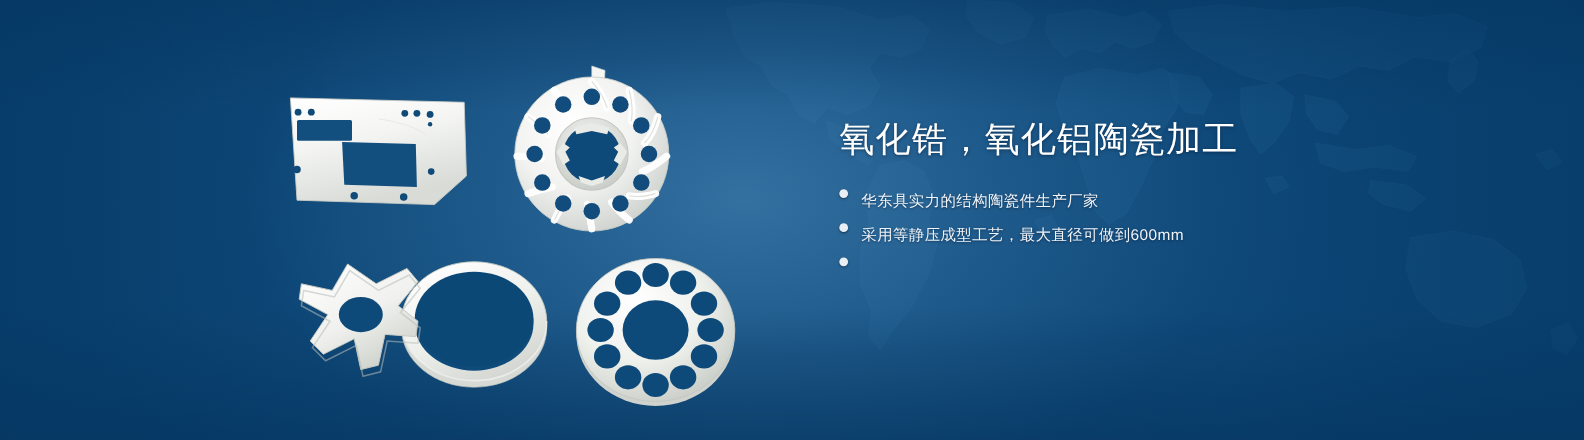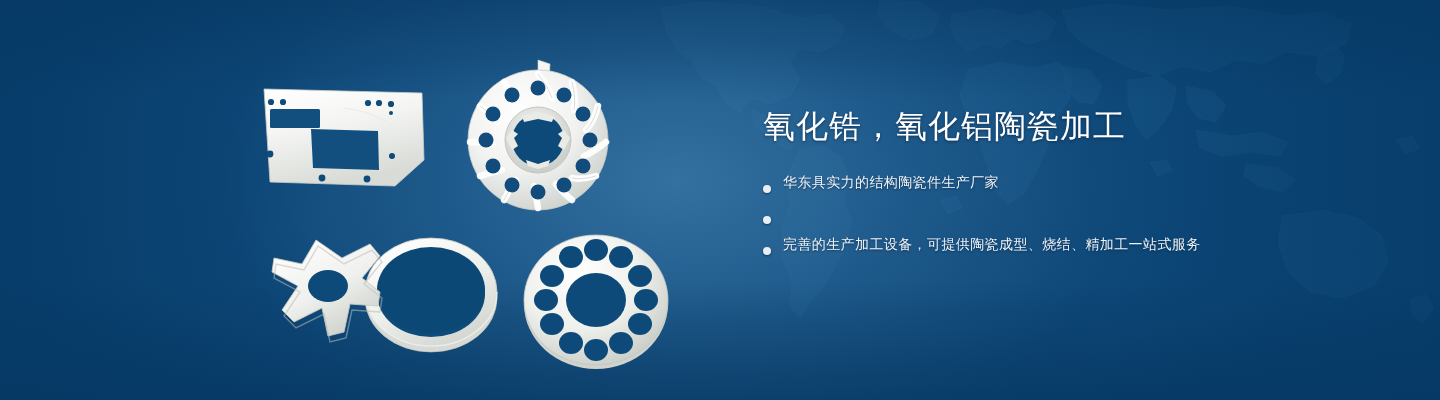--- a/index.html
+++ b/index.html
@@ -54,21 +54,21 @@
     font-size: 32px;
     line-height: 44px;
     letter-spacing: 1px;
     font-weight: 400;
     text-shadow: 0 1px 3px rgba(0,20,45,0.55);
     white-space: nowrap;
   }
   .bullets { margin-top: 24px; }
   .bullet {
     display: flex;
-    align-items: flex-end;
+    align-items: flex-start;
     height: 21px;
     margin-bottom: 10px;
   }
   .bullet:last-child { margin-bottom: 0; }
   .dot {
     width: 8px; height: 8px;
     border-radius: 50%;
     background: #e9eef3;
     flex: 0 0 8px;
     margin-right: 12px;
@@ -307,21 +307,21 @@
 
   <div class="copy">
     <div class="headline">氧化锆，氧化铝陶瓷加工</div>
     <div class="bullets">
       <div class="bullet">
         <span class="dot"></span>
         <span class="bullet-text">华东具实力的结构陶瓷件生产厂家</span>
       </div>
       <div class="bullet">
         <span class="dot"></span>
+        <span class="bullet-text">采用等静压成型工艺，最大直径可做到600mm</span>
       </div>
       <div class="bullet">
         <span class="dot"></span>
-        <span class="bullet-text">完善的生产加工设备，可提供陶瓷成型、烧结、精加工一站式服务</span>
       </div>
     </div>
   </div>
 
 </div>
 
 </body></html>

